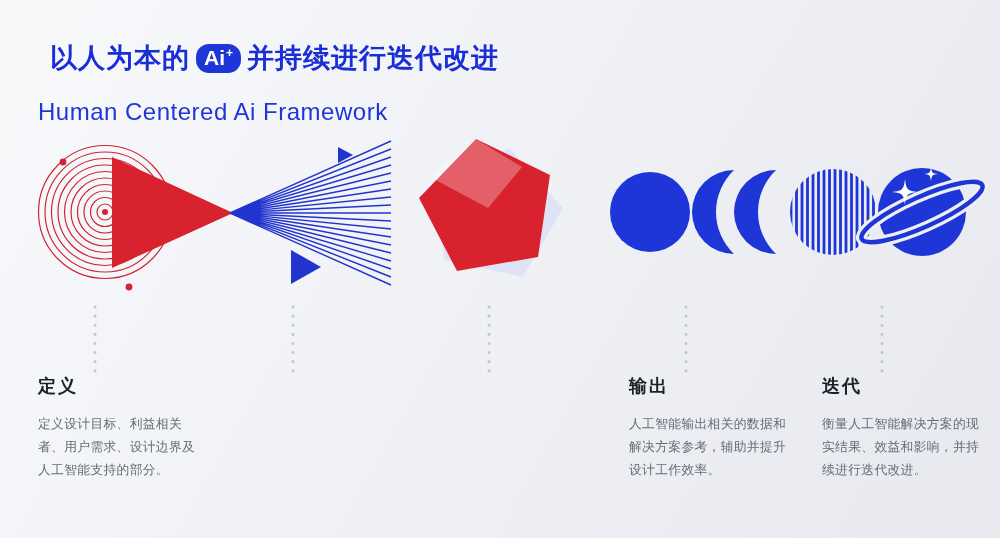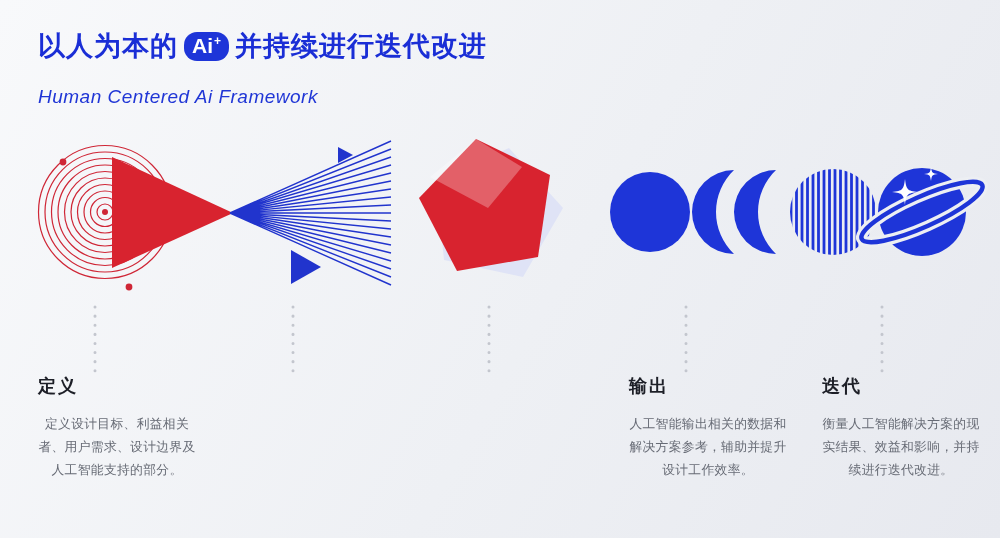--- a/index.html
+++ b/index.html
@@ -5,44 +5,43 @@
   html,body{margin:0;padding:0;}
   body{
     width:1000px;height:538px;overflow:hidden;position:relative;
     font-family:"Liberation Sans","DejaVu Sans",sans-serif;
     background:linear-gradient(120deg,#f8f9fb 0%,#eef0f4 55%,#e7e9ef 100%);
   }
   .canvas{position:absolute;inset:0;}
   
   header{position:absolute;left:38px;top:30px;}
   h1{
-    margin:0;font-size:27px;font-weight:800;color:#1a2ed6;
+    margin:12px;font-size:27px;font-weight:800;color:#1a2ed6;
     letter-spacing:1px;display:flex;align-items:center;line-height:1.2;
   }
   .badge{
     display:inline-flex;align-items:flex-start;justify-content:center;
     background:#1e35d8;color:#ffffff;border-radius:13px;
     padding:2px 8px 4px 8px;margin:0 6px;font-size:21px;font-weight:800;
     letter-spacing:0;line-height:1.1;
   }
   .badge sup{font-size:12px;font-weight:800;margin-left:1px;line-height:1;transform:translateY(1px);}
   .subtitle{
-    margin-top:24px;font-size:19px;color:#2036d6;font-weight:500;letter-spacing:.5px;font-style:italic;
+    margin-top:24px;font-size:24px;color:#2036d6;font-weight:500;letter-spacing:.5px;
   }
   
   svg.hero{position:absolute;left:0;top:0;}
   
   .col{position:absolute;top:374px;width:158px;font-family:Liberation Serif, serif;}
   .col h2{
     margin:0;font-size:18px;font-weight:800;color:#1d1f27;letter-spacing:2px;
   }
   .col p{
     margin:15px 0 0 0;font-size:12.8px;line-height:1.8;color:#676b75;
     letter-spacing:.3px;
-    text-align:center;
   }
 </style>
 </head>
 <body>
 
 <div class="canvas">
 
   <header>
     <h1>
       <span>以人为本的</span>

